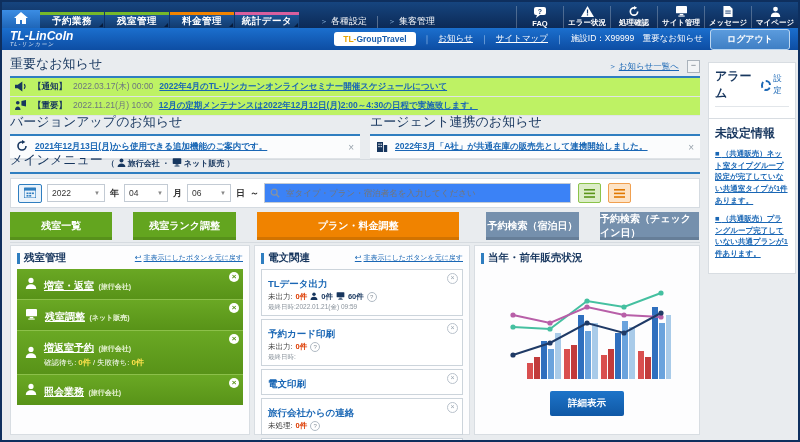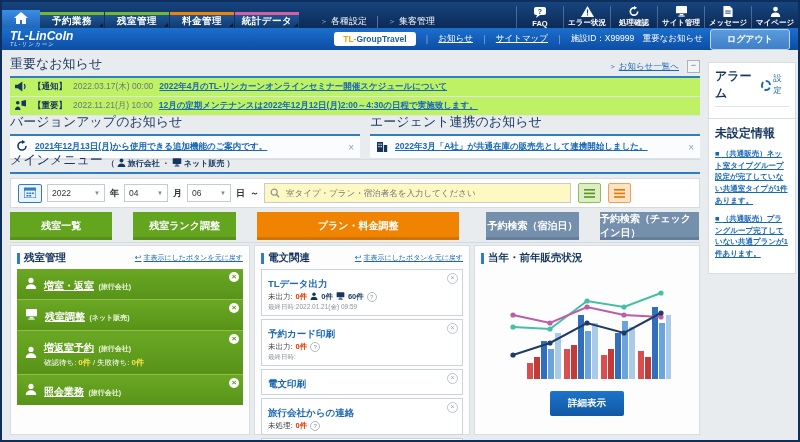--- a/index.html
+++ b/index.html
@@ -64,21 +64,21 @@
   .sec-mainmenu{position:absolute;left:8px;top:149px;width:690px;}
   .mm-sub{font-size:8px;color:#17365e;font-weight:bold;display:inline-flex;align-items:center;gap:2px;}
   .mm-panel{margin-top:4px;background:#fff;border:1px solid #d5dbe1;display:flex;align-items:center;
             gap:5px;padding:4px 7px;}
   .cal-btn{width:22px;height:17px;border:1px solid #2f7ec0;border-radius:2px;background:#eaf3fb;
            display:flex;align-items:center;justify-content:center;cursor:pointer;}
   .selbox{border:1px solid #c3cbd4;background:#fff;height:16px;display:flex;align-items:center;
           justify-content:space-between;padding:0 4px;font-size:8.5px;color:#333;cursor:pointer;}
   .selbox .caret{font-size:6px;color:#888;margin-left:4px;}
   .dlabel{font-size:9px;color:#333;font-weight:bold;}
-  .search-box{flex:0 0 295px;height:18px;border:1px solid #c3cbd4;background:#fef9c3;display:flex;
+  .search-box{flex:0 0 295px;height:18px;border:1px solid #c3cbd4;background:#3b82f6;display:flex;
               align-items:center;padding:0 5px;gap:4px;}
   .search-box input{border:none;outline:none;flex:1;font-size:8.5px;font-family:"Liberation Sans",sans-serif;
               color:#333;background:transparent;}
   .view-toggle{width:21px;height:18px;border-radius:2px;display:flex;align-items:center;justify-content:center;
               cursor:pointer;margin-left:2px;}
   .vt-green{background:#dcedc8;border:1px solid #8bc34a;}
   .vt-orange{background:#fde3c6;border:1px solid #f0a050;}
   .mm-btnrow{margin-top:4px;display:flex;gap:20px;}
   .mm-btn{height:28px;color:#fff;font-weight:bold;font-size:10px;display:flex;align-items:center;
           justify-content:center;margin-right:1px;cursor:pointer;box-shadow:inset 0 -3px rgba(0,0,0,.12);}

